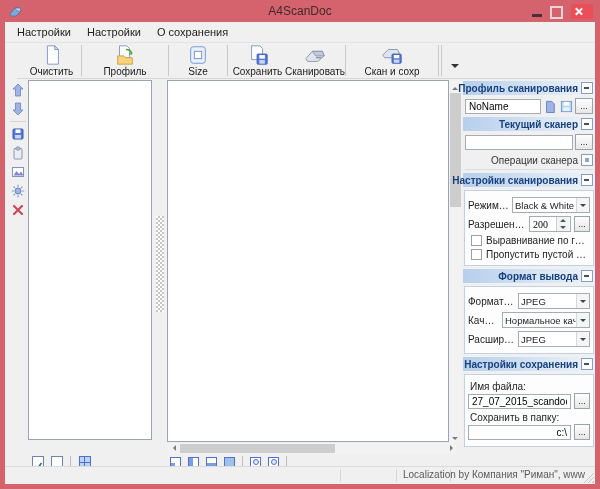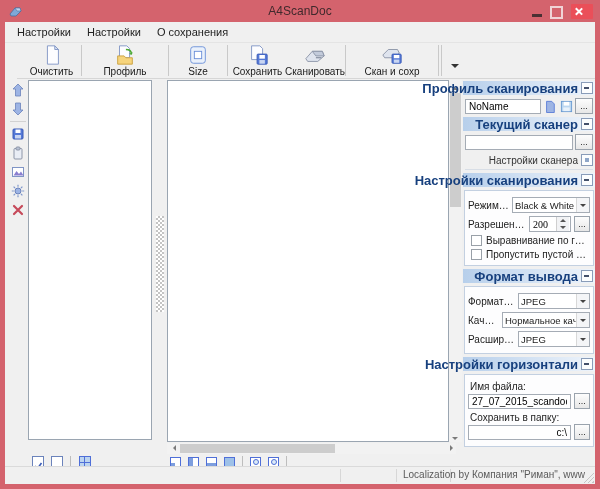--- a/index.html
+++ b/index.html
@@ -62,21 +62,21 @@
     linear-gradient(#4f6fd8,#4f6fd8) 0 50%/100% 1px no-repeat,#bcd4ef;}
   .zq{width:9px;height:9px;border:1px solid #4f6fd8;background:#fff;position:relative;}
   .zq.f1::after{content:"";position:absolute;left:0;bottom:0;width:4px;height:4px;background:#7d9ede;}
   .zq.f2::after{content:"";position:absolute;left:0;top:0;bottom:0;width:4px;background:#7d9ede;}
   .zq.f3::after{content:"";position:absolute;left:0;right:0;bottom:0;height:4px;background:#7d9ede;}
   .zq.f4{background:#9ec1e8;}
   .zq.rot::after{content:"";position:absolute;left:1.5px;top:1.5px;width:4px;height:4px;border:1px solid #4f6fd8;border-radius:50%;background:#dcebf8;}
   
   .rpanel{position:absolute;left:458px;top:56px;width:132px;bottom:18px;font-size:10px;color:#222;box-sizing:border-box;}
   .sec-h{height:14px;margin-top:3px;background:linear-gradient(to right,#b7cfeb,#eef4fb);display:flex;align-items:center;justify-content:flex-end;gap:3px;padding:0 2px;}
-  .sec-t{font-size:13px;font-weight:bold;color:#17407e;white-space:nowrap;}
+  .sec-t{font-size:10px;font-weight:bold;color:#17407e;white-space:nowrap;}
   .mini-box{width:10px;height:10px;border:1px solid #8a9cb8;background:#fcfdfe;position:relative;flex:0 0 auto;}
   .mini-box::after{content:"";position:absolute;left:2px;top:4px;width:5px;height:1.5px;background:#44506a;}
   .mini-box.sq::after{left:2.5px;top:2.5px;width:4px;height:4px;background:#8fa6c8;}
   .row{display:flex;align-items:center;gap:2px;margin:3px 2px;}
   .txt{height:15px;border:1px solid #a5acb5;background:#fff;font-family:"Liberation Sans",sans-serif;font-size:10px;padding:0 3px;box-sizing:border-box;min-width:0;}
   .grow{flex:1;}
   .dots{width:18px;height:16px;border:1px solid #9aa3ad;background:linear-gradient(#fdfdfd,#e7e7e7);font-size:9px;line-height:12px;padding:0;color:#222;flex:0 0 auto;}
   .mini-ic{width:14px;height:14px;display:flex;align-items:center;justify-content:center;flex:0 0 auto;}
   .sub-row{display:flex;align-items:center;justify-content:flex-end;gap:3px;margin:4px 2px 2px;padding-bottom:3px;border-bottom:1px solid #d8dee6;color:#333;}
   .grp{margin:3px 1px 0;border:1px solid #c3d0e1;background:#fdfdfe;padding:3px 2px;}
@@ -314,21 +314,21 @@
 
       <div class="sec-h">
         <span class="sec-t">Текущий сканер</span>
         <span class="mini-box"></span>
       </div>
       <div class="row">
         <input class="txt grow" value="" style="">
         <button class="dots">...</button>
       </div>
       <div class="sub-row">
-        <span>Настройки сканера</span>
+        <span>Операции сканера</span>
         <span class="mini-box sq"></span>
       </div>
 
       <div class="sec-h">
         <span class="sec-t">Настройки сканирования</span>
         <span class="mini-box"></span>
       </div>
       <div class="grp">
         <div class="frow">
           <span class="lbl">Режим вывода:</span>
@@ -380,21 +380,21 @@
         <div class="frow">
           <span class="lbl">Расширение:</span>
           <div class="combo" style="width:72px">
             <span class="combo-t">JPEG</span>
             <span class="combo-a"></span>
           </div>
         </div>
       </div>
 
       <div class="sec-h">
-        <span class="sec-t">Настройки горизонтали</span>
+        <span class="sec-t">Настройки сохранения</span>
         <span class="mini-box"></span>
       </div>
       <div class="grp">
         <span class="slbl">Имя файла:</span>
         <div class="frow" style="margin-top:1px">
           <input class="txt grow" value="27_07_2015_scandoc" style="">
           <button class="dots" style="width:16px">...</button>
         </div>
         <span class="slbl">Сохранить в папку:</span>
         <div class="frow" style="margin-top:1px">

